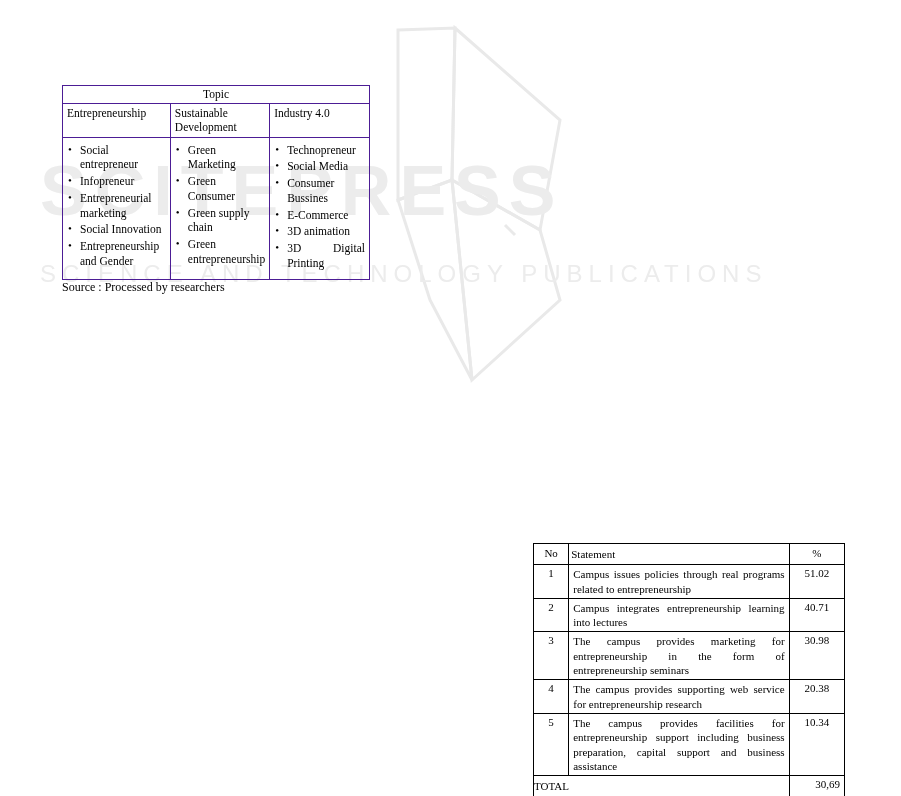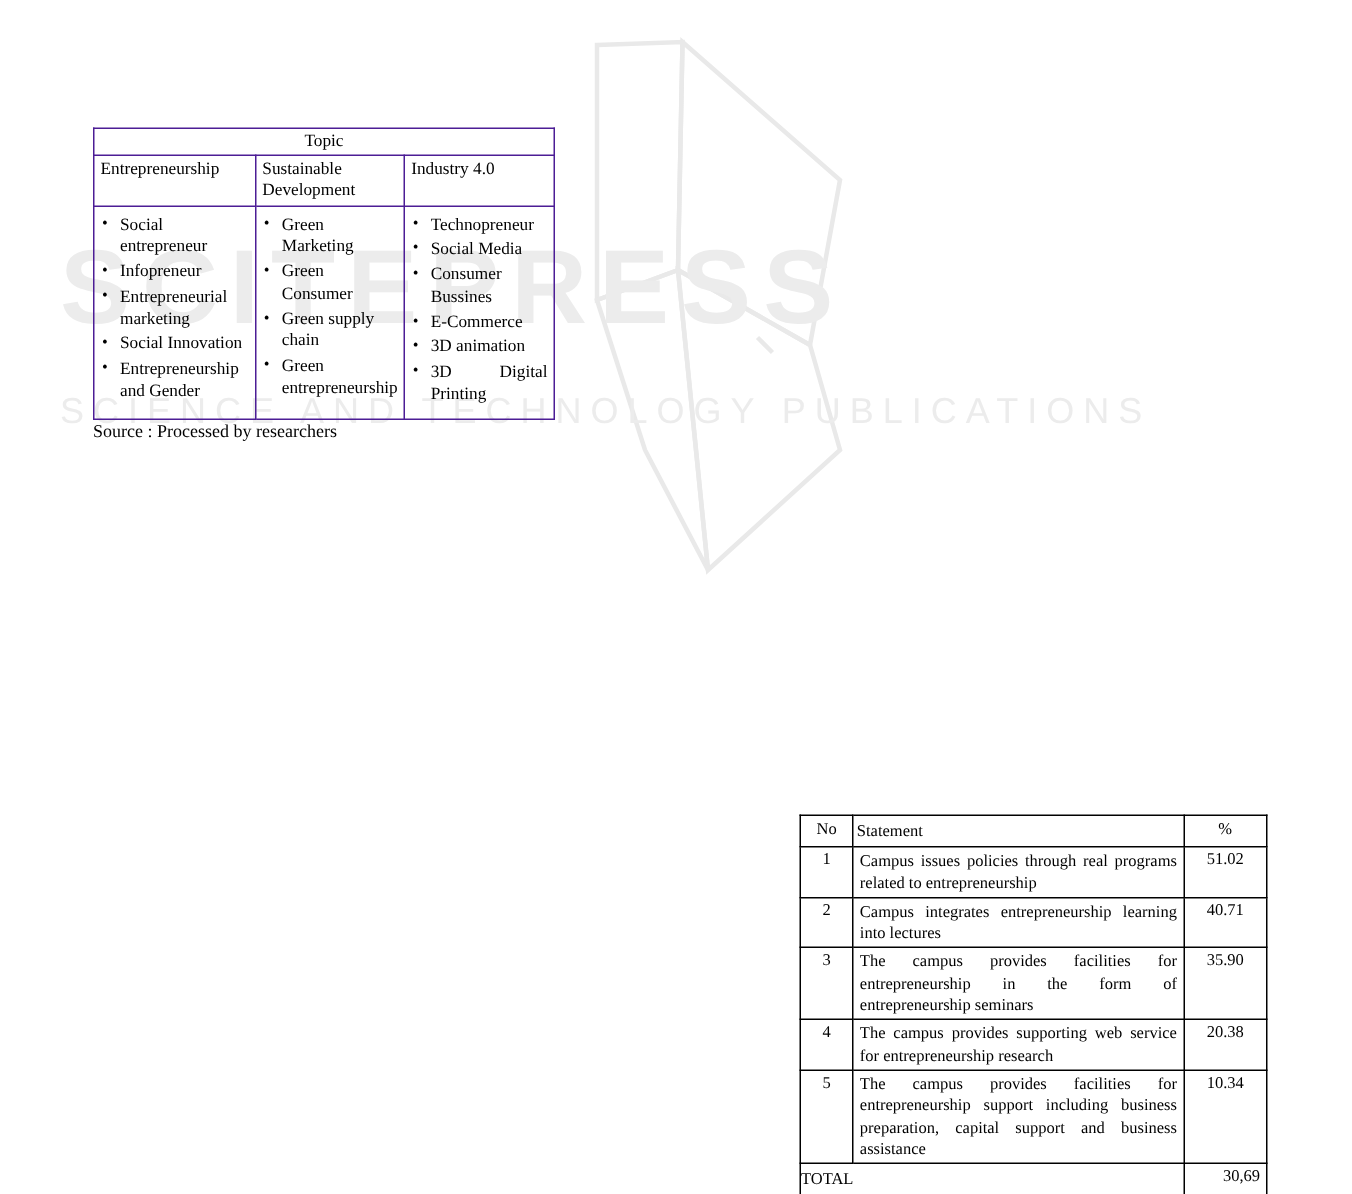--- a/index.html
+++ b/index.html
@@ -208,22 +208,22 @@
       <td class="c-stmt">Campus issues policies through real programs related to entrepreneurship</td>
       <td class="c-pct">51.02</td>
     </tr>
     <tr>
       <td class="c-no">2</td>
       <td class="c-stmt">Campus integrates entrepreneurship learning into lectures</td>
       <td class="c-pct">40.71</td>
     </tr>
     <tr>
       <td class="c-no">3</td>
-      <td class="c-stmt">The campus provides facilities for entrepreneurship in the form of entrepreneurship seminars</td>
-      <td class="c-pct">35.90</td>
+      <td class="c-stmt">The campus provides marketing for entrepreneurship in the form of entrepreneurship seminars</td>
+      <td class="c-pct">30.98</td>
     </tr>
     <tr>
       <td class="c-no">4</td>
       <td class="c-stmt">The campus provides supporting web service for entrepreneurship research</td>
       <td class="c-pct">20.38</td>
     </tr>
     <tr>
       <td class="c-no">5</td>
       <td class="c-stmt">The campus provides facilities for entrepreneurship support including business preparation, capital support and business assistance</td>
       <td class="c-pct">10.34</td>

